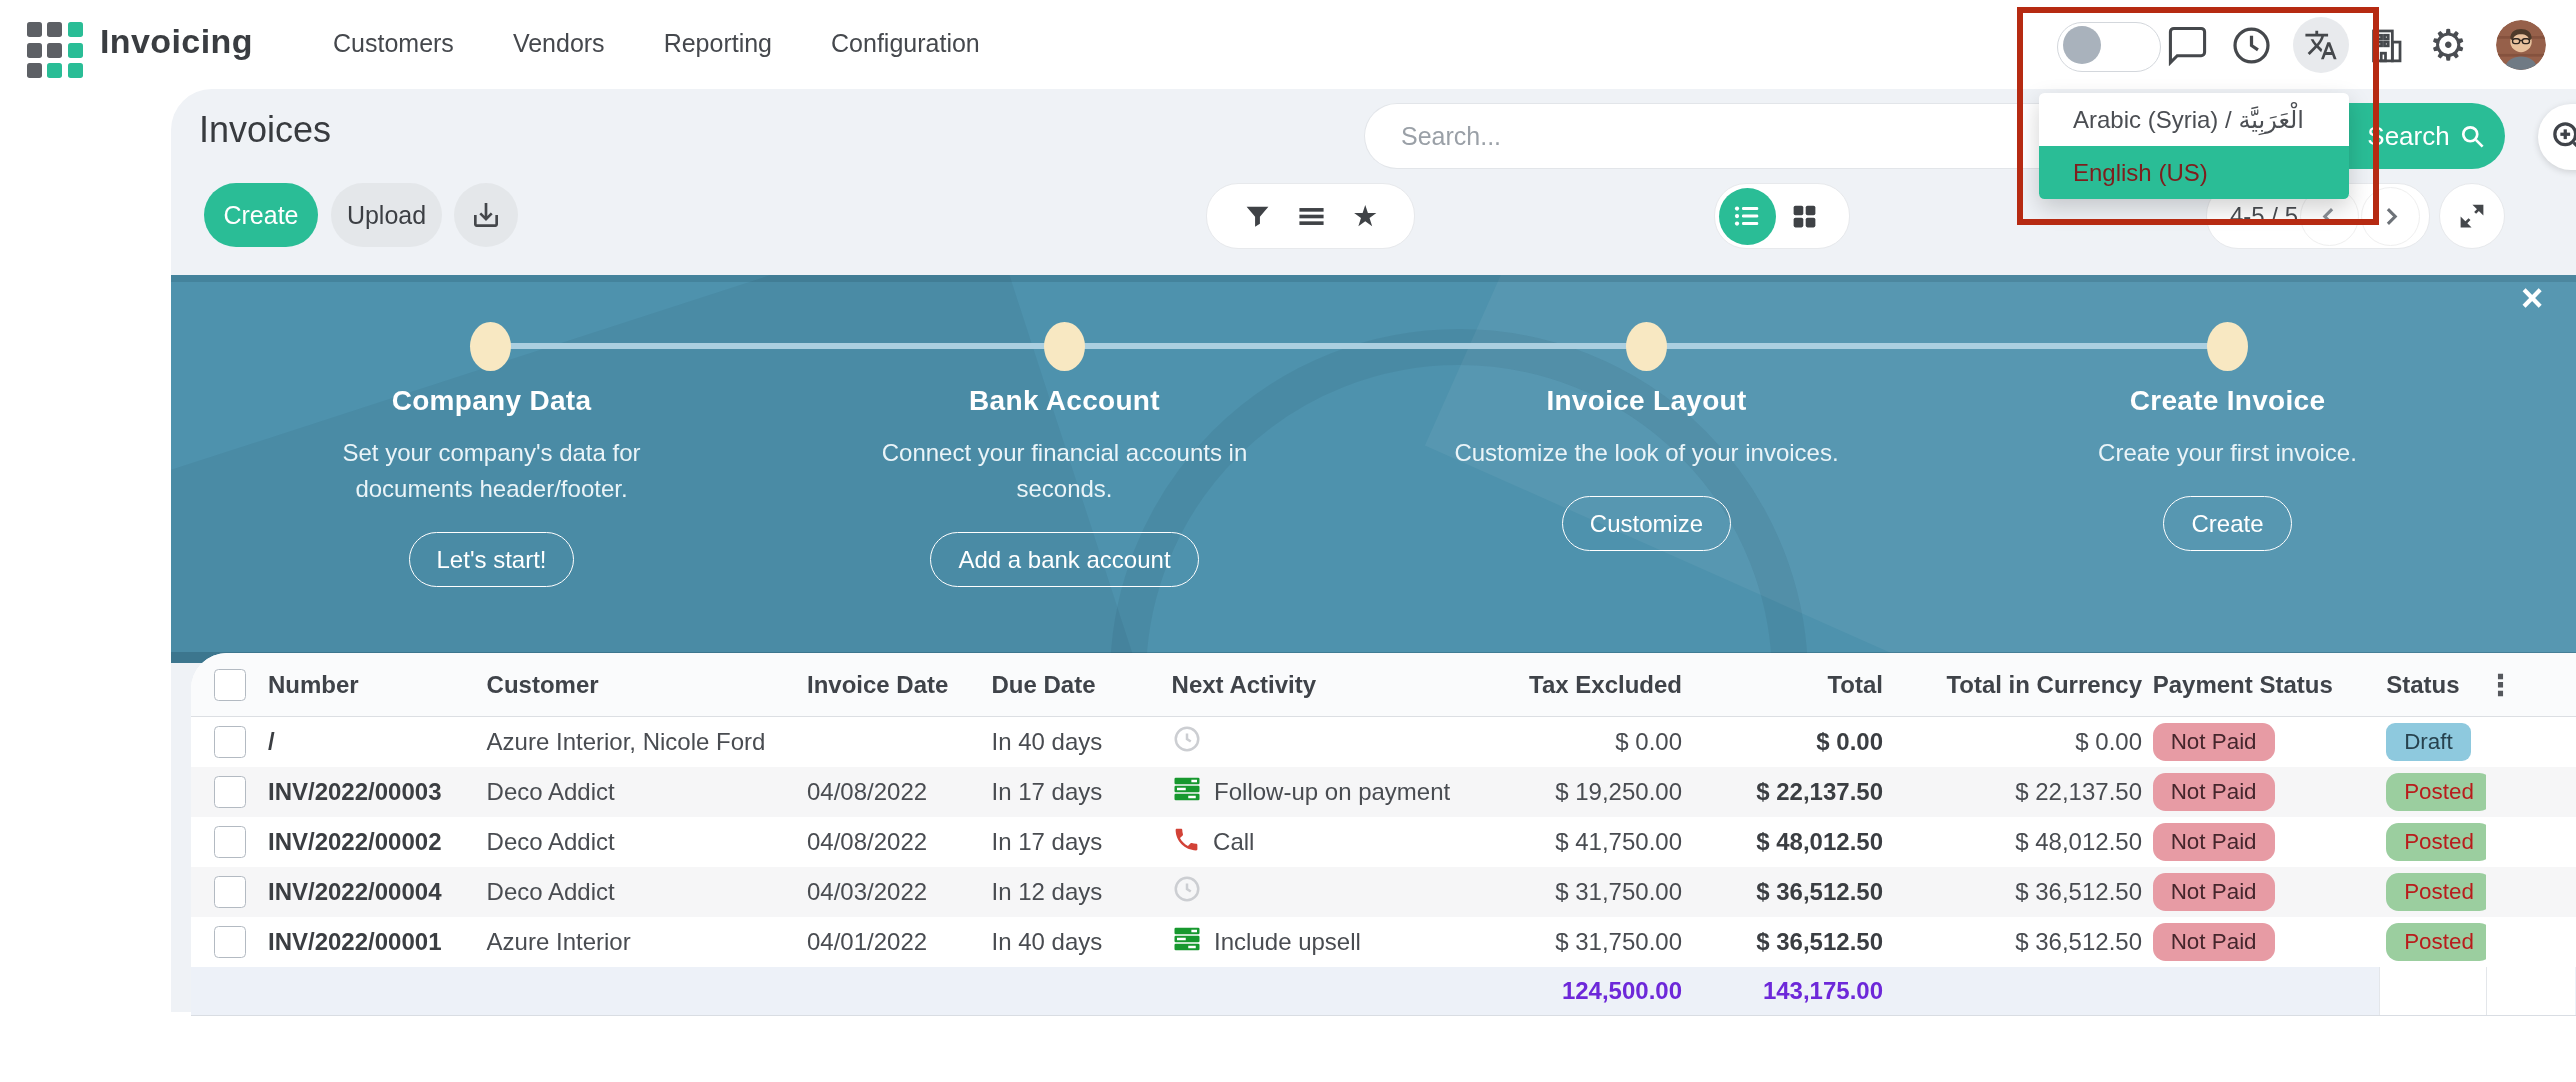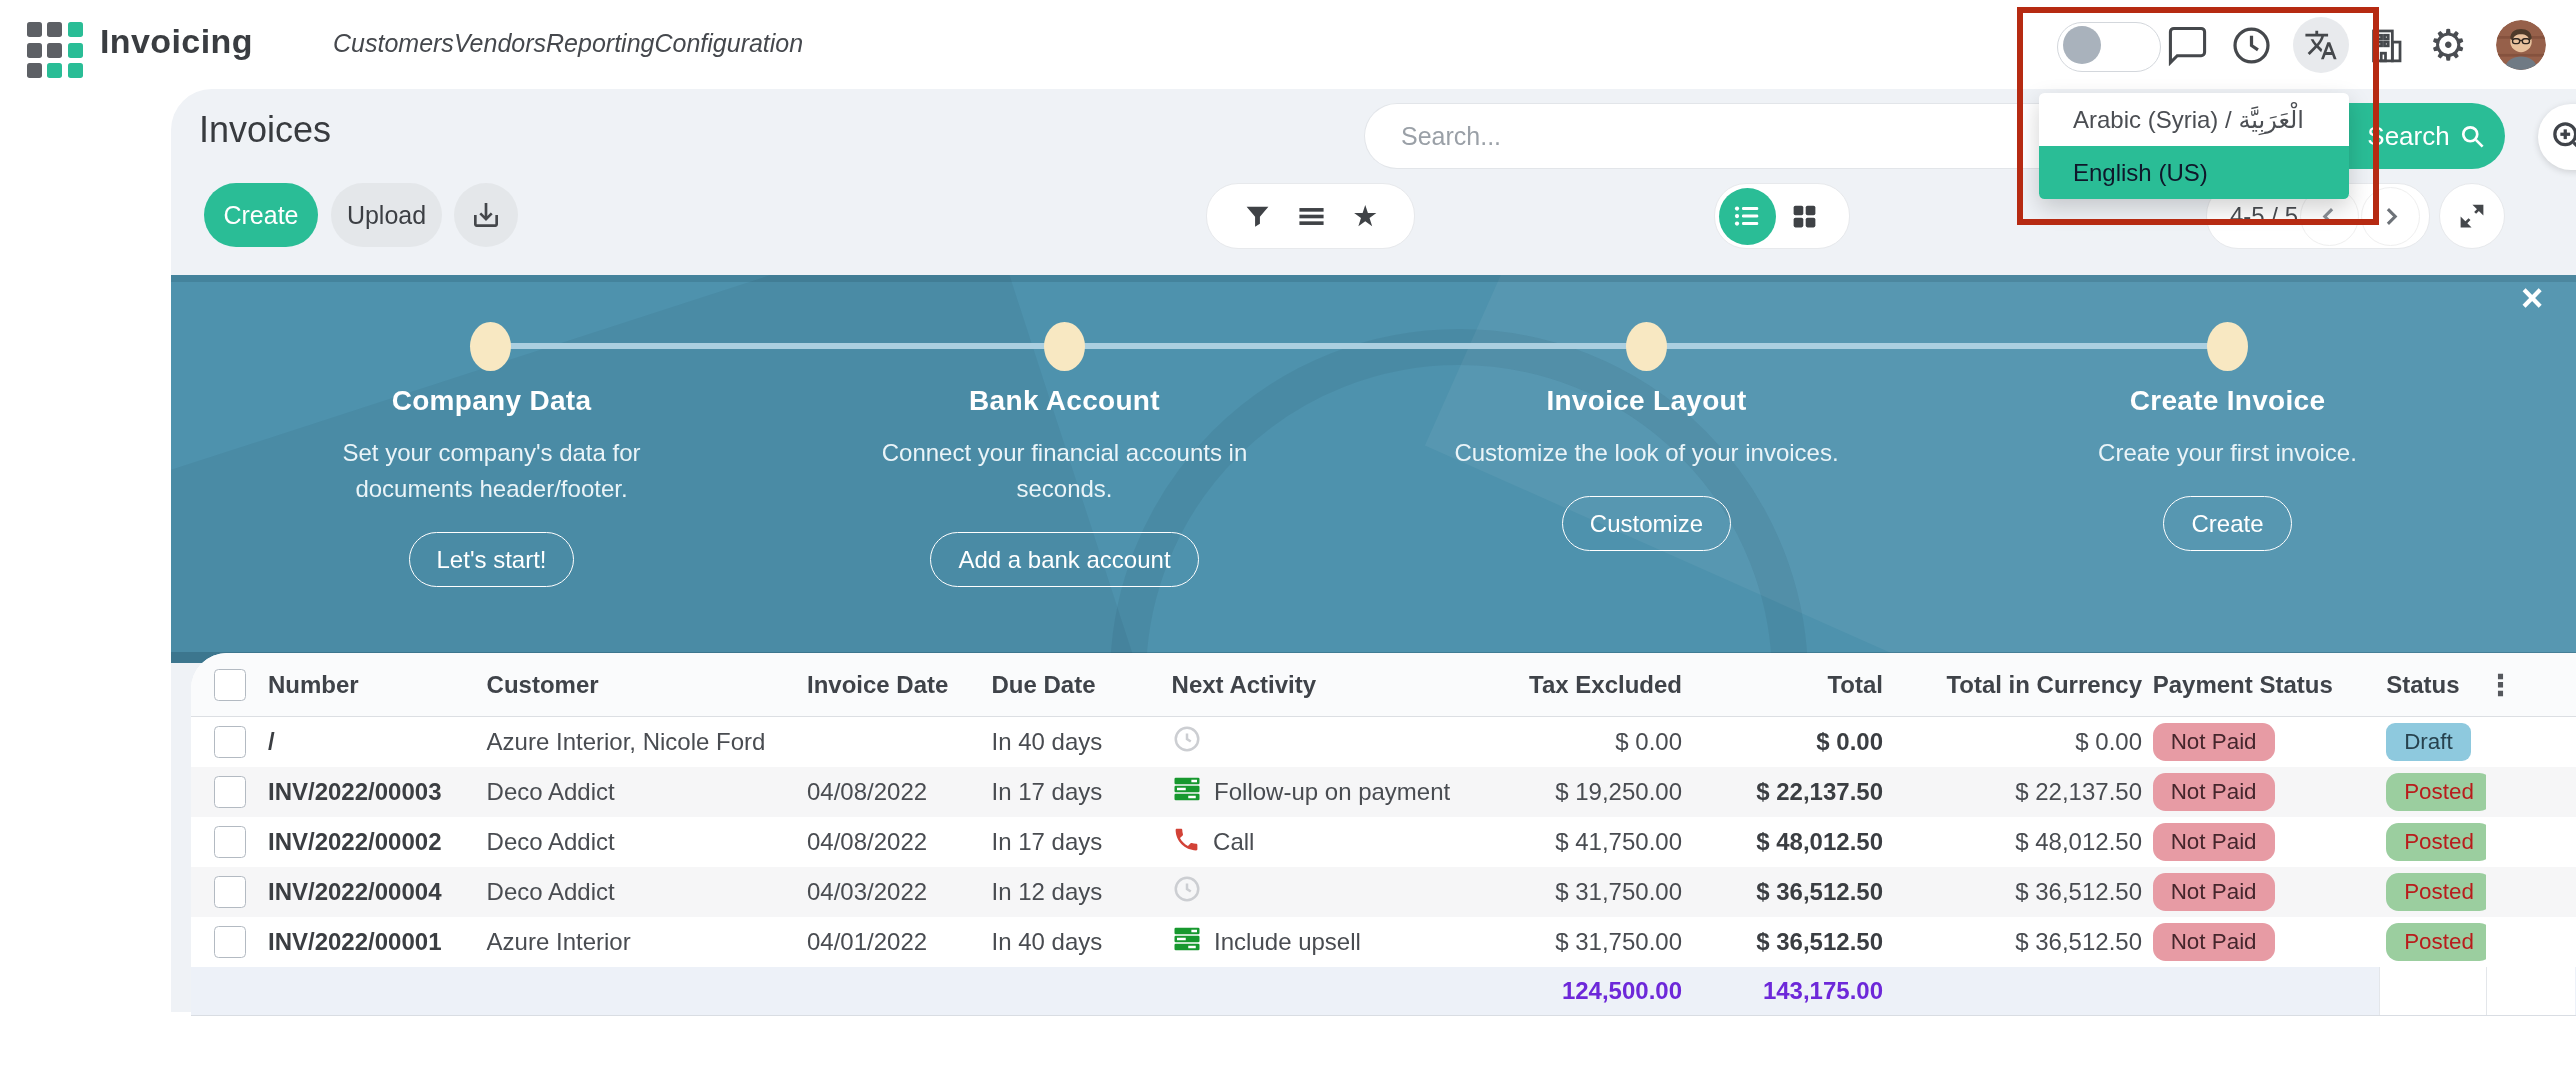--- a/index.html
+++ b/index.html
@@ -7,21 +7,21 @@
        font-family:"Liberation Sans","DejaVu Sans",sans-serif;color:#3c3f44;}
   .abs{position:absolute;}
 
   
   .topbar{left:0;top:0;width:2576px;height:89px;background:#fff;z-index:5;}
   .apps-grid{left:27px;top:22.4px;width:57px;height:57px;display:grid;
      grid-template-columns:repeat(3,15px);grid-template-rows:repeat(3,15px);gap:5.4px;cursor:pointer;}
   .apps-grid span{border-radius:2.7px;background:#5d6065;}
   .apps-grid span.g{background:#2abd96;}
   .brand{left:100px;top:21.5px;font-size:34px;font-weight:700;color:#3a3d41;letter-spacing:0.4px;}
-  .nav{left:333px;top:29px;display:flex;font-size:25px;color:#45484d;font-style:italic;}
+  .nav{left:333px;top:29px;display:flex;gap:59px;font-size:25px;color:#45484d;}
   .nav div{cursor:pointer;}
 
   
   .toggle{left:2057px;top:21.5px;width:102px;height:48px;border:1.8px solid #d3d7dc;border-radius:25px;background:#fff;}
   .toggle .knob{position:absolute;left:4.5px;top:3.6px;width:38px;height:38px;border-radius:50%;background:#a9b2bc;}
   .tray-ic{top:23px;width:45px;height:45px;display:flex;align-items:center;justify-content:center;}
   .lang-circle{left:2293px;top:17px;width:56px;height:56px;border-radius:50%;background:#e8eaed;
      display:flex;align-items:center;justify-content:center;}
   .gear{left:2429px;top:19.7px;font-size:43px;color:#4a4d52;font-family:"DejaVu Sans",sans-serif;cursor:pointer;}
   .avatar{left:2496px;top:19.7px;width:50px;height:50px;border-radius:50%;overflow:hidden;cursor:pointer;}
@@ -108,21 +108,21 @@
   .act-icon.show-clock .ic-clock{display:inline-block;}
   .act-icon.show-tasks .ic-tasks{display:inline-block;}
   .act-icon.show-phone .ic-phone{display:inline-block;}
   .tfoot{height:48px;background:#edf1f8;border-bottom:0.9px solid #d9dde3;font-weight:700;color:#6d28d9;}
   .tfoot .nobg{background:#fff;height:100%;border-left:0.9px solid #e3e6ea;}
 
   
   .dropdown{left:2039px;top:93px;width:310px;background:#fff;border-radius:5.4px;z-index:80;
      box-shadow:0 9px 23px rgba(0,0,0,.18);overflow:hidden;}
   .dd-item{height:53px;display:flex;align-items:center;padding-left:34px;font-size:24px;color:#4b4e53;cursor:pointer;}
-  .dd-item.sel{background:#2abd96;color:#0f172a;text-align:center;}
+  .dd-item.sel{background:#2abd96;color:#7f1d1d;text-align:center;}
   .redbox{left:2017px;top:7.2px;width:350px;height:206px;border:6.3px solid #b62a12;z-index:90;pointer-events:none;}
   .star{font-family:"DejaVu Sans",sans-serif;font-size:29px;color:#3f4246;}
 </style>
 </head>
 <body>
 
 <div id="app">
 
   <div class="abs panel"></div>
 

